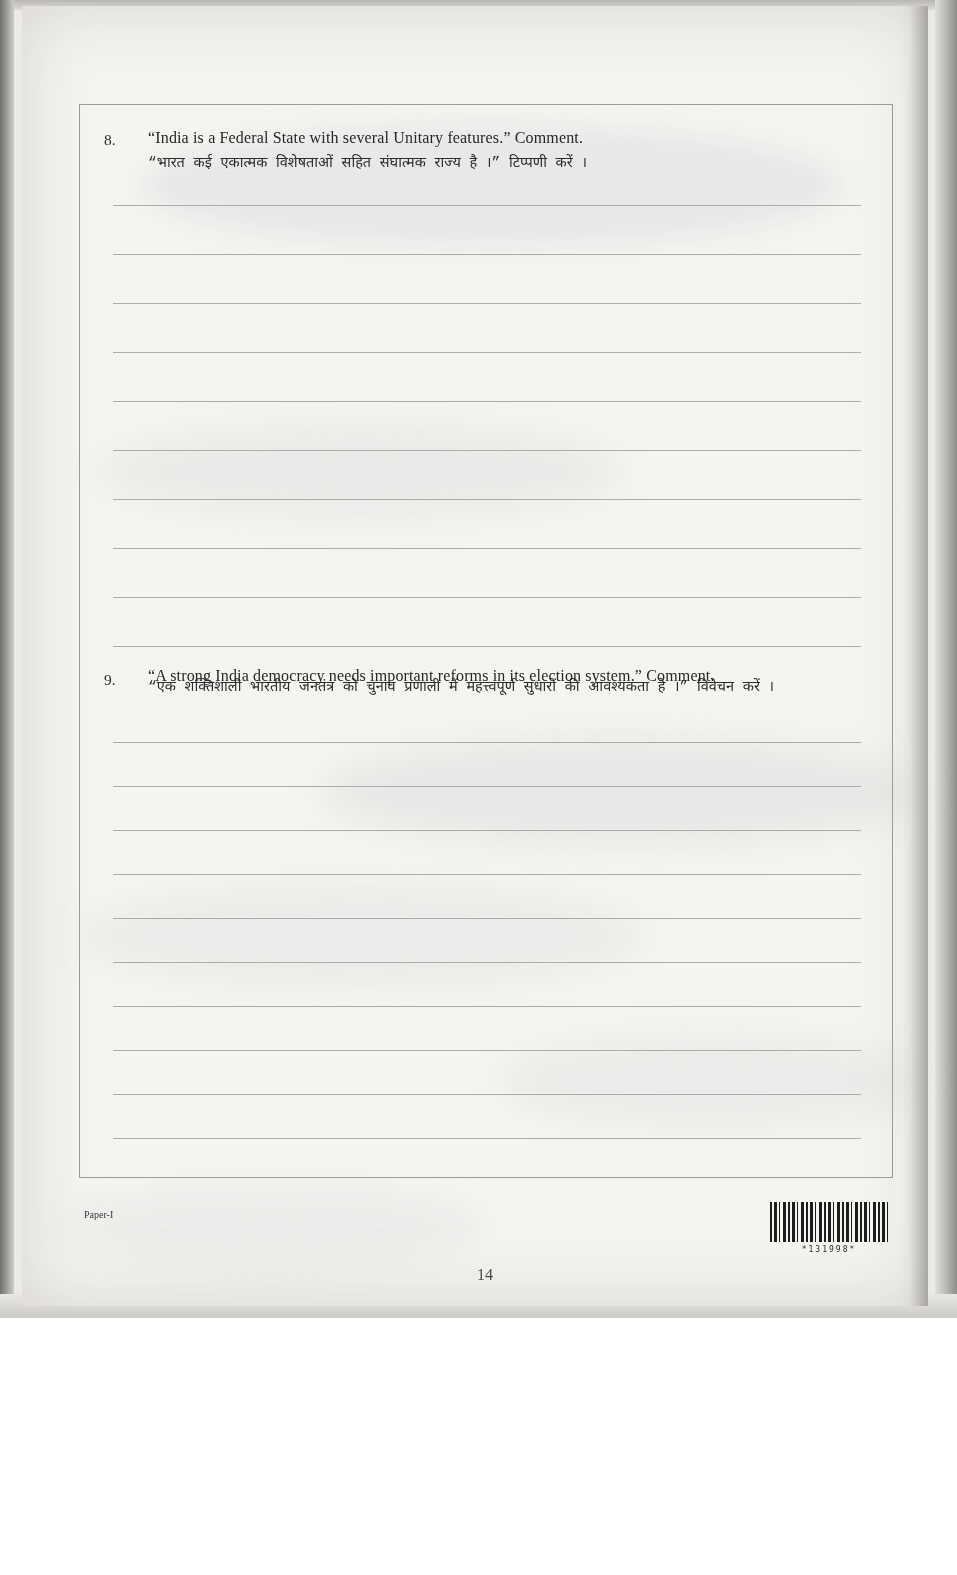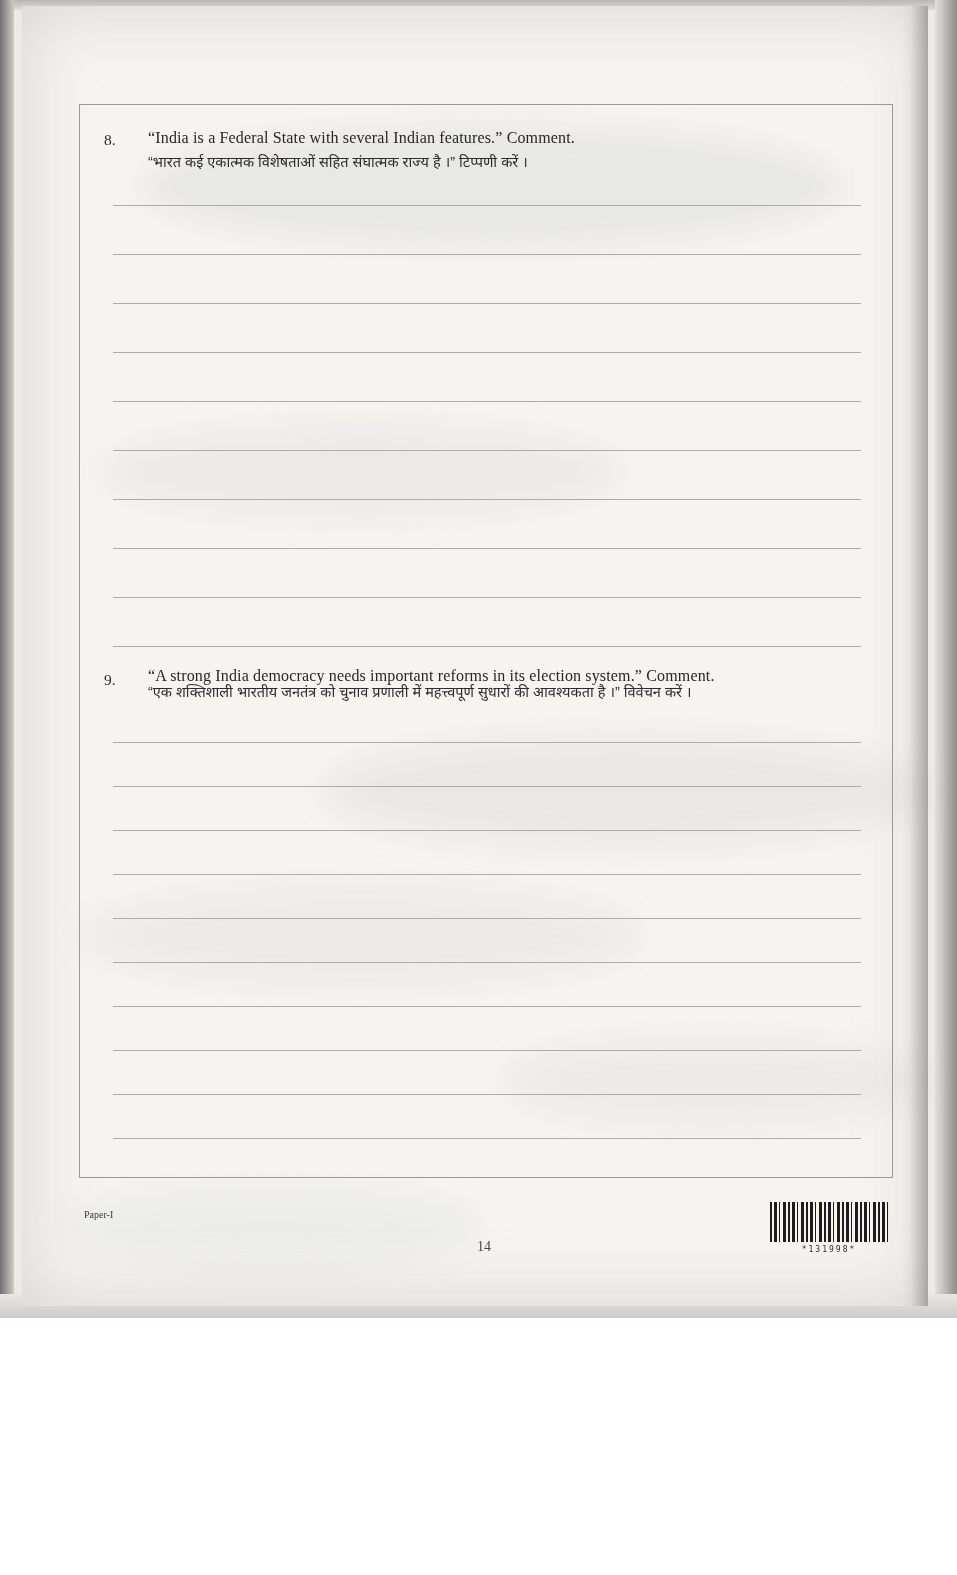--- a/index.html
+++ b/index.html
@@ -97,21 +97,21 @@
     font-size: 16px;
     color: #272727;
     letter-spacing: 0.15px;
     white-space: nowrap;
   }
   .q-text-hi {
     position: absolute;
     left: 68px;
     font-size: 14.5px;
     color: #2b2b2b;
-    font-family: Liberation Sans, sans-serif;
+    font-family: Liberation Mono, monospace;
     white-space: nowrap;
   }
 
   .rule {
     position: absolute;
     left: 33px;
     width: 748px;
     height: 1px;
     background: #acacab;
   }
@@ -119,22 +119,22 @@
   
   .footer-label {
     position: absolute;
     left: 62px; top: 1203px;
     font-size: 10px;
     color: #3a3a3a;
     font-family: "Liberation Serif", serif;
   }
   .page-number {
     position: absolute;
-    left: 455px; top: 1233px;
-    font-size: 14px;
+    left: 455px; top: 1260px;
+    font-size: 16px;
     color: #4a4a4a;
   }
   .barcode {
     position: absolute;
     left: 748px; top: 1196px;
     width: 118px; height: 40px;
     background: repeating-linear-gradient(
       90deg,
       #1d1d1d 0px, #1d1d1d 2px,
       #f5f4f1 2px, #f5f4f1 4px,
@@ -174,39 +174,39 @@
     <div class="blotch b3"></div>
     <div class="blotch b4"></div>
     <div class="blotch b5"></div>
     <div class="blotch b6"></div>
     <div class="right-shadow"></div>
 
     <div class="answer-box">
 
       <div class="q-block" style="top:0;">
         <span class="q-num" style="top:26px;">8.</span>
-        <span class="q-text-en" style="top:24px;">“India is a Federal State with several Indian features.” Comment.</span>
+        <span class="q-text-en" style="top:24px;">“India is a Federal State with several Unitary features.” Comment.</span>
         <span class="q-text-hi" style="top:46px;">“भारत कई एकात्मक विशेषताओं सहित संघात्मक राज्य है ।” टिप्पणी करें ।</span>
       </div>
 
       <div class="rule" style="top:100px;"></div>
       <div class="rule" style="top:149px;"></div>
       <div class="rule" style="top:198px;"></div>
       <div class="rule" style="top:247px;"></div>
       <div class="rule" style="top:296px;"></div>
       <div class="rule" style="top:345px;"></div>
       <div class="rule" style="top:394px;"></div>
       <div class="rule" style="top:443px;"></div>
       <div class="rule" style="top:492px;"></div>
       <div class="rule" style="top:541px;"></div>
 
       <div class="q-block" style="top:540px;">
         <span class="q-num" style="top:26px;">9.</span>
         <span class="q-text-en" style="top:22px;">“A strong India democracy needs important reforms in its election system.” Comment.</span>
-        <span class="q-text-hi" style="top:36px;text-align:center;">“एक शक्तिशाली भारतीय जनतंत्र को चुनाव प्रणाली में महत्त्वपूर्ण सुधारों की आवश्यकता है ।” विवेचन करें ।</span>
+        <span class="q-text-hi" style="top:30px;text-align:center;">“एक शक्तिशाली भारतीय जनतंत्र को चुनाव प्रणाली में महत्त्वपूर्ण सुधारों की आवश्यकता है ।” विवेचन करें ।</span>
       </div>
 
       <div class="rule" style="top:637px;"></div>
       <div class="rule" style="top:681px;"></div>
       <div class="rule" style="top:725px;"></div>
       <div class="rule" style="top:769px;"></div>
       <div class="rule" style="top:813px;"></div>
       <div class="rule" style="top:857px;"></div>
       <div class="rule" style="top:901px;"></div>
       <div class="rule" style="top:945px;"></div>

